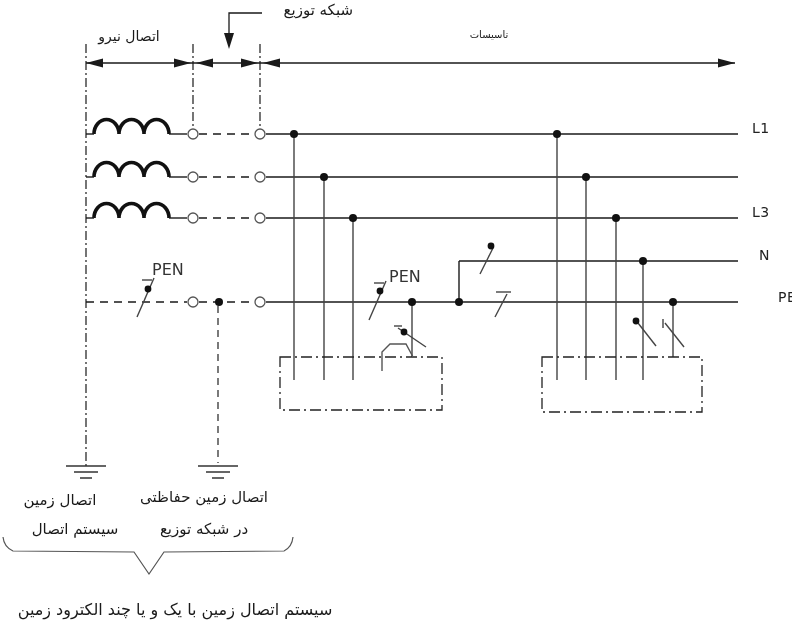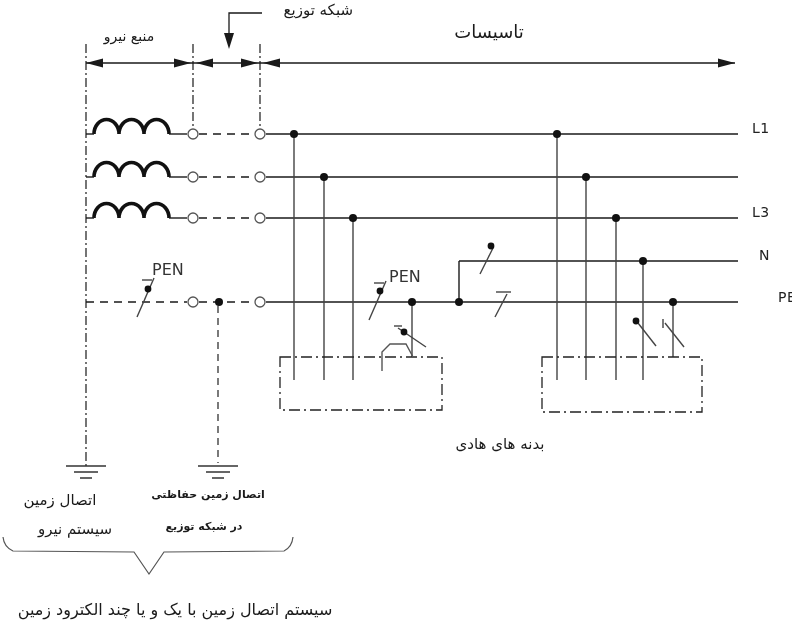--- a/index.html
+++ b/index.html
@@ -3,21 +3,21 @@
 <meta charset="utf-8">
 <style>
   html,body{margin:0;padding:0;background:#fff;}
   #stage{
     position:relative;width:792px;height:639px;background:#ffffff;
     font-family:"DejaVu Sans",sans-serif;color:#1a1a1a;overflow:hidden;
   }
   #schematic{position:absolute;left:0;top:0;}
   .lbl{position:absolute;white-space:nowrap;color:#1a1a1a;line-height:1.1;}
   .fa{font-weight:normal;font-size:15px;}
-  .fa-n{font-weight:bold;font-size:11px;}
+  .fa-n{font-weight:normal;font-size:15px;}
   .cond{font-size:14px;letter-spacing:0.5px;color:#222;}
   .pen{font-size:16px;color:#333;}
   .center{text-align:center;}
 </style>
 </head>
 <body>
 
 <div id="stage">
 
   <svg id="schematic" width="792" height="639" viewBox="0 0 792 639">
@@ -163,37 +163,36 @@
         <line x1="663" y1="319" x2="663" y2="328"></line>
         <line x1="665" y1="323" x2="684" y2="347"></line>
       </g>
     </g>
 
     <path fill="none" stroke="#555" stroke-width="1.2" d="M3,537 Q4,547 13,551 L134,552 L149,574 L164,552 L284,551 Q292,547 293,537"></path>
   </svg>
 
   <div class="lbl fa" dir="rtl" style="left:261px;top:2px;width:92px;">شبکه توزیع</div>
 
-  <div class="lbl fa center" dir="rtl" style="left:86px;top:29px;width:86px;font-size:14px;">منبع نیرو</div>
+  <div class="lbl fa center" dir="rtl" style="left:86px;top:29px;width:86px;font-size:14px;">اتصال نیرو</div>
 
-  <div class="lbl fa center" dir="rtl" style="left:437px;top:22px;width:104px;font-size:18px;">تاسیسات</div>
+  <div class="lbl fa center" dir="rtl" style="left:437px;top:29px;width:104px;font-size:10px;">تاسیسات</div>
 
   <div class="lbl pen" style="left:152px;top:261px;">PEN</div>
 
   <div class="lbl pen" style="left:389px;top:268px;">PEN</div>
 
   <div class="lbl cond" style="left:752px;top:121px;">L1</div>
   <div class="lbl cond" style="left:796px;top:164px;text-align:center;">L2</div>
   <div class="lbl cond" style="left:752px;top:205px;">L3</div>
   <div class="lbl cond" style="left:759px;top:248px;">N</div>
   <div class="lbl cond" style="left:753px;top:290px;margin-left:25px;">PE</div>
 
-  <div class="lbl fa center" dir="rtl" style="left:438px;top:436px;width:124px;">بدنه های هادی</div>
 
   <div class="lbl fa center" dir="rtl" style="left:12px;top:492px;width:96px;">اتصال زمین</div>
-  <div class="lbl fa center" dir="rtl" style="left:22px;top:521px;width:106px;">سیستم نیرو</div>
+  <div class="lbl fa center" dir="rtl" style="left:22px;top:521px;width:106px;">سیستم اتصال</div>
 
   <div class="lbl fa-n center" dir="rtl" style="left:148px;top:489px;width:120px;">اتصال زمین حفاظتی</div>
   <div class="lbl fa-n center" dir="rtl" style="left:158px;top:521px;width:92px;">در شبکه توزیع</div>
 
   <div class="lbl fa" dir="rtl" style="left:5px;top:601px;width:340px;font-size:16px;text-align:center;">سیستم اتصال زمین با یک و یا چند الکترود زمین</div>
 
 </div>
 
 </body></html>

